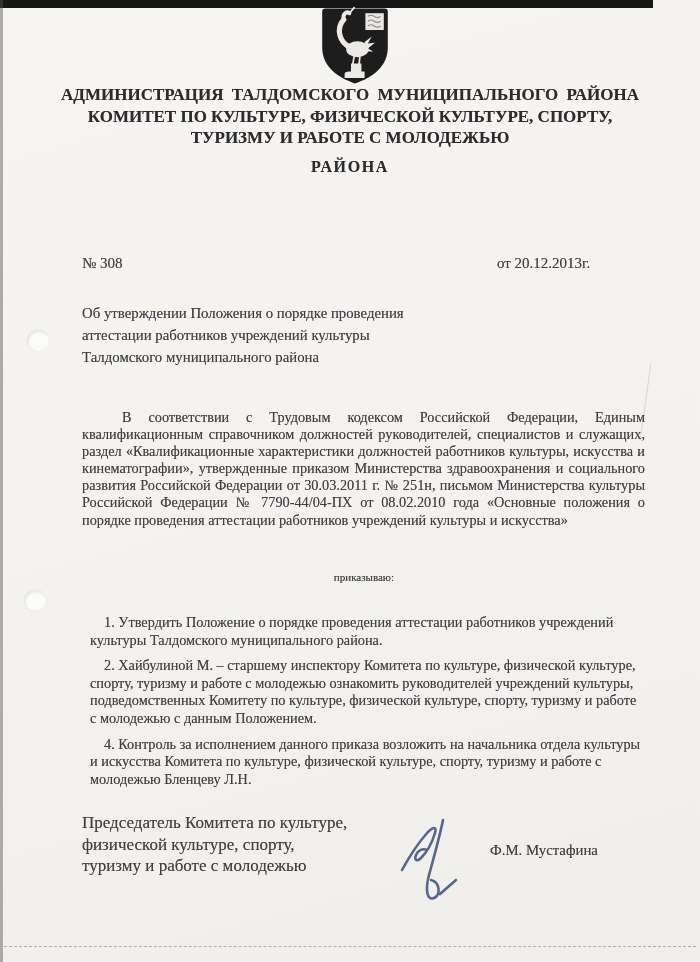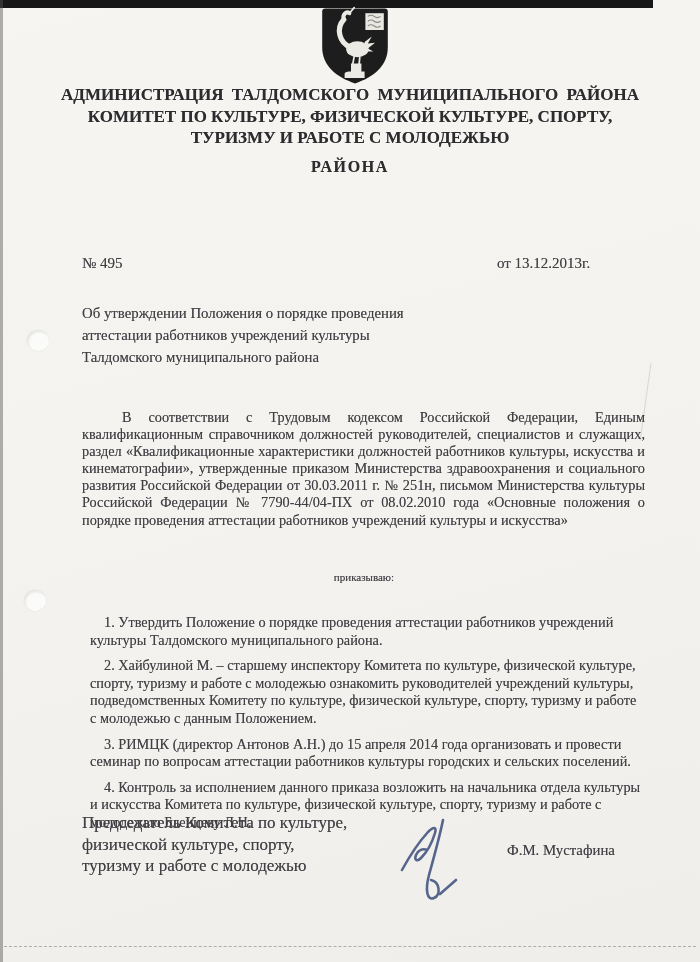--- a/index.html
+++ b/index.html
@@ -35,21 +35,21 @@
   .preamble { position:absolute; left:82px; top:409px; width:563px;
               font-size:14.3px; line-height:17.1px; text-align:justify; text-indent:40px; }
 
   .order-word { position:absolute; left:44px; top:571px; width:640px; text-align:center; font-size:11px; }
 
   .order-items { position:absolute; left:82px; top:606px; width:567px;
                  font-size:14.3px; line-height:17.6px; }
   .order-items p { margin:8px; text-indent:14px; }
 
   .sig-title { position:absolute; left:82px; top:812px; font-size:17px; line-height:21.5px; white-space:pre-line; }
-  .sig-name  { position:absolute; left:490px; top:842px; font-size:14.8px;margin-left:17px; }
+  .sig-name  { position:absolute; left:490px; top:842px; font-size:14.8px; }
   .signature { position:absolute; left:396px; top:814px; width:72px; height:98px; }
 
   .hole { position:absolute; border-radius:50%; background:rgba(252,252,250,0.9);
           box-shadow: inset 1.5px 2px 2.5px rgba(0,0,0,0.09), 0 0 0 0.5px rgba(0,0,0,0.05); }
   .hole-1 { left:27px; top:330px; width:22px; height:21px; }
   .hole-2 { left:24px; top:590px; width:22px; height:21px; }
 </style>
 </head>
 <body>
 
@@ -79,35 +79,34 @@
   </div>
 
   <div class="org-block">
     <div class="org-line1">АДМИНИСТРАЦИЯ  ТАЛДОМСКОГО МУНИЦИПАЛЬНОГО  РАЙОНА</div>
     <div class="org-line2">КОМИТЕТ ПО КУЛЬТУРЕ, ФИЗИЧЕСКОЙ КУЛЬТУРЕ, СПОРТУ,</div>
     <div class="org-line3">ТУРИЗМУ И РАБОТЕ С МОЛОДЕЖЬЮ</div>
   </div>
 
   <div class="doc-type">РАЙОНА</div>
 
-  <div class="doc-number">№ 495</div>
-  <div class="doc-date">от 13.12.2013г.</div>
+  <div class="doc-number">№ 308</div>
+  <div class="doc-date">от 20.12.2013г.</div>
 
   <div class="subject">Об утверждении Положения о порядке проведения
 аттестации работников учреждений культуры
 Талдомского муниципального района</div>
 
   <div class="preamble">В соответствии с Трудовым кодексом Российской Федерации, Единым квалификационным справочником  должностей руководителей, специалистов и служащих, раздел «Квалификационные характеристики должностей работников культуры, искусства и кинематографии», утвержденные приказом Министерства здравоохранения и социального развития Российской Федерации от 30.03.2011 г. № 251н, письмом Министерства культуры Российской Федерации № 7790-44/04-ПХ от 08.02.2010 года «Основные положения о порядке проведения аттестации работников учреждений культуры и искусства»</div>
 
   <div class="order-word">приказываю:</div>
 
   <div class="order-items">
     <p>1.  Утвердить Положение о порядке проведения аттестации работников учреждений культуры Талдомского муниципального района.</p>
     <p>2.  Хайбулиной М. – старшему инспектору Комитета по культуре, физической культуре, спорту, туризму и работе с молодежью ознакомить руководителей учреждений культуры, подведомственных Комитету по культуре, физической культуре, спорту, туризму и работе с молодежью с данным Положением.</p>
-    <p>3.  РИМЦК (директор Антонов А.Н.)  до 15 апреля 2014 года организовать и провести семинар по вопросам аттестации работников культуры городских и сельских поселений.</p>
     <p>4.  Контроль за исполнением данного приказа возложить на начальника отдела культуры и искусства Комитета по культуре, физической культуре, спорту, туризму и работе с молодежью Бленцеву Л.Н.</p>
   </div>
 
   <div class="sig-title">Председатель Комитета по культуре,
 физической культуре, спорту,
 туризму и работе с молодежью</div>
 
   <div class="signature">
     <svg viewBox="0 0 72 98" width="72" height="98" aria-hidden="true">
       <g stroke="#4a5a85" stroke-width="2.6" fill="none" stroke-linecap="round" opacity="0.92">

